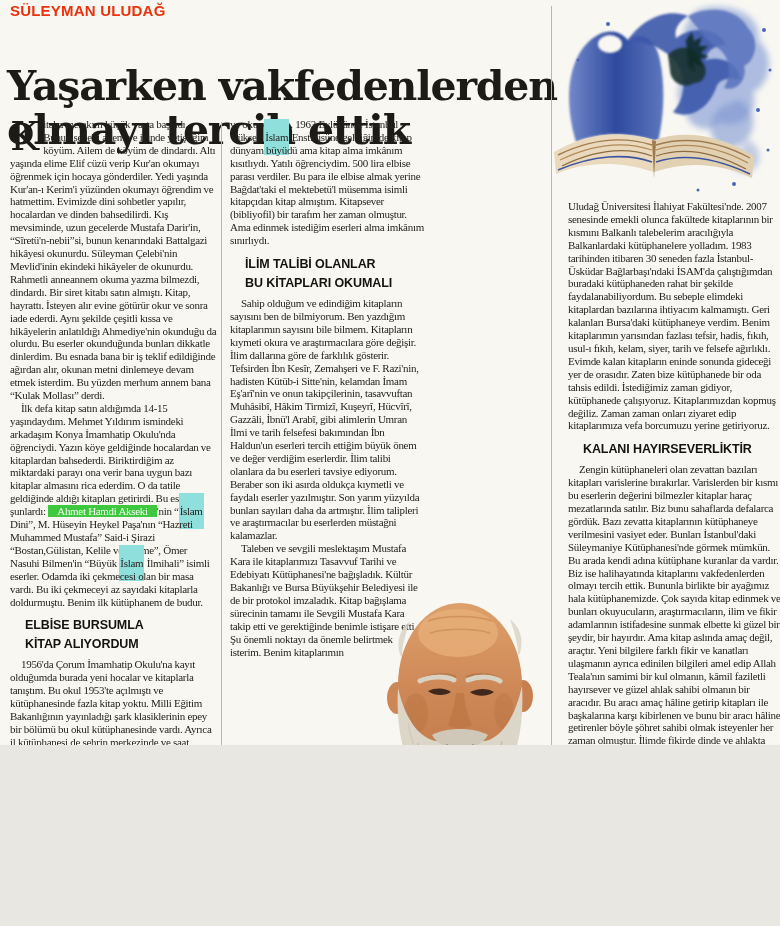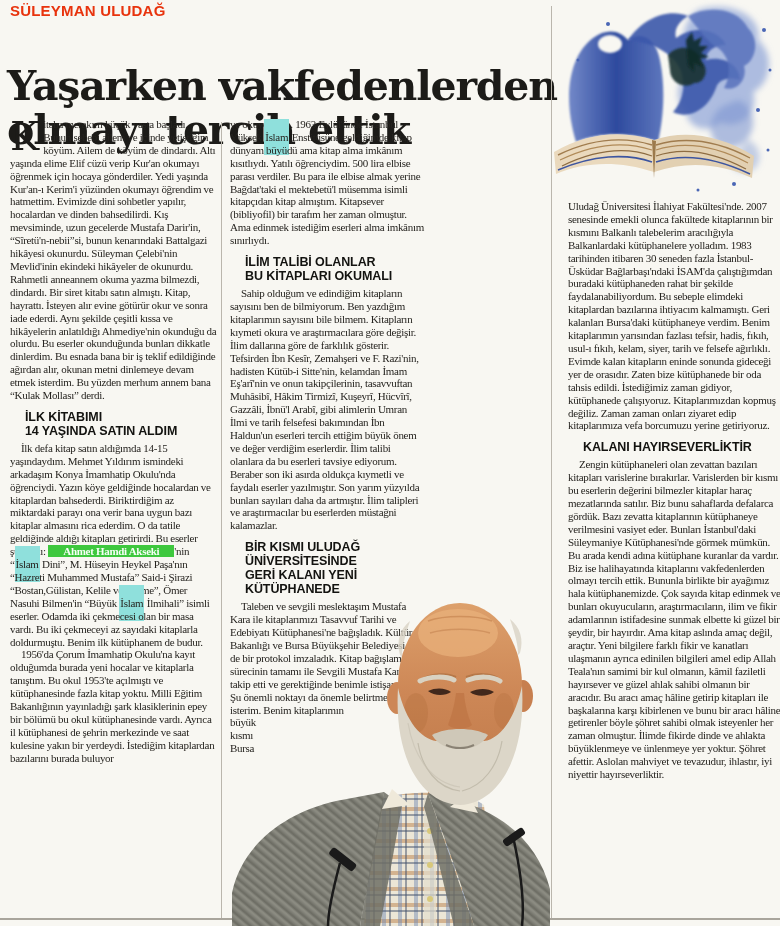--- a/index.html
+++ b/index.html
@@ -1,34 +1,34 @@
 <!DOCTYPE html>
 <html><head>
 <meta charset="utf-8">
 <style>
   html,body{margin:0;padding:0;background:#e9e7e1;}
-  .page{position:relative;width:780px;height:926px;background:#f8f7f2;overflow:hidden;
+  .page{position:relative;width:780px;height:745px;background:#f8f7f2;overflow:hidden;
         font-family:"Liberation Serif", serif;color:#262420;}
   .kicker{position:absolute;left:10px;top:2px;font-family:"Liberation Sans",sans-serif;
           font-weight:bold;font-size:15px;letter-spacing:.2px;color:#e8330d;}
   .headline{position:absolute;left:7px;top:24px;width:570px;font-family:"DejaVu Serif",serif;
             font-weight:600;font-size:41px;line-height:44px;letter-spacing:-1.2px;color:#1c1b18;margin-top:40px;}
   .col{position:absolute;top:118px;font-size:11px;line-height:12.9px;letter-spacing:-.3px;
        text-align:left;overflow:hidden;}
   .col p{margin:0;}
   .col p.indent{text-indent:11px;}
   #col1{left:10px;width:208px;height:802px;}
   #col2{left:230px;width:196px;height:802px;}
   #col3{left:568px;top:200px;width:216px;height:720px;}
   .sec-header{font-family:"Liberation Sans",sans-serif;font-weight:bold;font-size:12.5px;
-              line-height:14px;color:#131310;margin:8px 0 4px 15px;white-space:pre-line;
+              line-height:19px;color:#131310;margin:8px 0 4px 15px;white-space:pre-line;
               letter-spacing:-.1px;}
   .dropcap{float:left;font-family:"DejaVu Serif",serif;font-size:39px;line-height:33px;
            padding:2px 4px 0 0;color:#1c1b18;letter-spacing:0;}
-  .hl-green{background:#3ec83e;color:#f6fff6;padding:0 15px;font-weight:bold;}
+  .hl-green{background:#3ec83e;color:#f6fff6;padding:0 9px;}
   .hl-cyan{background:#8fe0dc;padding:12px 1px;}
   .tail{white-space:pre-line;}
   .vrule{position:absolute;width:1px;background:#bab6ad;}
   #vrule1{left:221px;top:122px;height:796px;}
   #vrule2{left:551px;top:6px;height:912px;}
   .bottom-rule{position:absolute;left:0;top:918px;width:780px;height:2px;background:#a9a59c;}
   .art{position:absolute;}
   #illustration{left:548px;top:0;width:232px;height:198px;}
   #photo{left:232px;top:593px;width:318px;height:333px;}
 </style>
@@ -39,37 +39,32 @@
 
   <div class="kicker">SÜLEYMAN ULUDAĞ</div>
   <h1 class="headline">Yaşarken vakfedenlerden olmayı tercih ettik</h1>
 
   <div class="vrule" id="vrule1"></div>
   <div class="vrule" id="vrule2"></div>
   <div class="bottom-rule"></div>
 
   <div class="col" id="col1">
     <p><span class="dropcap">K</span><span>itaba merakım küçük yaşta başladı. Bunun sebebi ailem ve içinde yetiştiğim köyüm. Ailem de köyüm de dindardı. Altı yaşında elime Elif cüzü verip Kur'an okumayı öğrenmek için hocaya gönderdiler. Yedi yaşında Kur'an-ı Kerim'i yüzünden okumayı öğrendim ve hatmettim. Evimizde dini sohbetler yapılır, hocalardan ve dinden bahsedilirdi. Kış mevsiminde, uzun gecelerde Mustafa Darir'in, “Sîretü'n-nebii”si, bunun kenarındaki Battalgazi hikâyesi okunurdu. Süleyman Çelebi'nin Mevlid'inin ekindeki hikâyeler de okunurdu. Rahmetli anneannem okuma yazma bilmezdi, dindardı. Bir siret kitabı satın almıştı. Kitap, hayrattı. İsteyen alır evine götürür okur ve sonra iade ederdi. Aynı şekilde çeşitli kıssa ve hikâyelerin anlatıldığı Ahmediye'nin okunduğu da olurdu. Bu eserler okunduğunda bunları dikkatle dinlerdim. Bu esnada bana bir iş teklif edildiğinde ağırdan alır, okunan metni dinlemeye devam etmek isterdim. Bu yüzden merhum annem bana “Kulak Mollası” derdi.</span></p>
-    <div class="sec-header">İLK KİTABIMI
-14 YAŞINDA SATIN ALDIM</div>
     <p class="indent"><span>İlk defa kitap satın aldığımda 14-15 yaşındaydım. Mehmet Yıldırım ismindeki arkadaşım Konya İmamhatip Okulu'nda öğrenciydi. Yazın köye geldiğinde hocalardan ve kitaplardan bahsederdi. Biriktirdiğim az miktardaki parayı ona verir bana uygun bazı kitaplar almasını rica ederdim. O da tatile geldiğinde aldığı kitapları getirirdi. Bu eserler şunlardı: </span><span class="hl-green">Ahmet Hamdi Akseki</span><span>'nin “</span><span class="hl-cyan">İslam</span><span> Dini”, M. Hüseyin Heykel Paşa'nın “Hazreti Muhammed Mustafa” Said-i Şirazi “Bostan,Gülistan, Kelile ve Dinme”, Ömer Nasuhi Bilmen'in “Büyük </span><span class="hl-cyan">İslam</span><span> İlmihali” isimli eserler. Odamda iki çekmecesi olan bir masa vardı. Bu iki çekmeceyi az sayıdaki kitaplarla doldurmuştu. Benim ilk kütüphanem de budur.</span></p>
+    <div class="sec-header">ELBİSE BURSUMLA
+KİTAP ALIYORDUM</div>
     <p class="indent">1956'da Çorum İmamhatip Okulu'na kayıt olduğumda burada yeni hocalar ve kitaplarla tanıştım. Bu okul 1953'te açılmıştı ve kütüphanesinde fazla kitap yoktu. Milli Eğitim Bakanlığının yayınladığı şark klasiklerinin epey bir bölümü bu okul kütüphanesinde vardı. Ayrıca il kütüphanesi de şehrin merkezinde ve saat kulesine yakın bir yerdeydi. İstediğim kitaplardan bazılarını burada buluyor</p>
   </div>
 
   <div class="col" id="col2">
     <p><span>ve okuyordum. 1963 Eylül'ünde İstanbul Yüksek </span><span class="hl-cyan">İslam</span><span> Enstitüsüne geldiğimde kitap dünyam büyüdü ama kitap alma imkânım kısıtlıydı. Yatılı öğrenciydim. 500 lira elbise parası verdiler. Bu para ile elbise almak yerine Bağdat'taki el mektebetü'l müsemma isimli kitapçıdan kitap almıştım. Kitapsever (bibliyofil) bir tarafım her zaman olmuştur. Ama edinmek istediğim eserleri alma imkânım sınırlıydı.</span></p>
     <div class="sec-header">İLİM TALİBİ OLANLAR
 BU KİTAPLARI OKUMALI</div>
     <p class="indent">Sahip olduğum ve edindiğim kitapların sayısını ben de bilmiyorum. Ben yazdığım kitaplarımın sayısını bile bilmem. Kitapların kıymeti okura ve araştırmacılara göre değişir. İlim dallarına göre de farklılık gösterir. Tefsirden İbn Kesîr, Zemahşeri ve F. Razi'nin, hadisten Kütüb-i Sitte'nin, kelamdan İmam Eş'arî'nin ve onun takipçilerinin, tasavvuftan Muhâsibî, Hâkim Tirmizî, Kuşeyrî, Hücvîrî, Gazzâli, İbnü'l Arabî, gibi alimlerin Umran İlmi ve tarih felsefesi bakımından İbn Haldun'un eserleri tercih ettiğim büyük önem ve değer verdiğim eserlerdir. İlim talibi olanlara da bu eserleri tavsiye ediyorum. Beraber son iki asırda oldukça kıymetli ve faydalı eserler yazılmıştır. Son yarım yüzyılda bunları sayıları daha da artmıştır. İlim talipleri ve araştırmacılar bu eserlerden müstağni kalamazlar.</p>
-    <div class="sec-header">BİR KISMI ULUDAĞ ÜNİVERSİTESİNDE
-GERİ KALANI YENİ KÜTÜPHANEDE</div>
     <p class="indent">Taleben ve sevgili meslektaşım Mustafa Kara ile kitaplarımızı Tasavvuf Tarihi ve Edebiyatı Kütüphanesi'ne bağışladık. Kültür Bakanlığı ve Bursa Büyükşehir Belediyesi ile de bir protokol imzaladık. Kitap bağışlama sürecinin tamamı ile Sevgili Mustafa Kara takip etti ve gerektiğinde benimle istişare etti. Şu önemli noktayı da önemle belirtmek isterim. Benim kitaplarımın</p>
-    <div class="tail">büyük
-kısmı
-Bursa</div>
   </div>
 
   <div class="col" id="col3">
     <p>Uludağ Üniversitesi İlahiyat Fakültesi'nde. 2007 senesinde emekli olunca fakültede kitaplarının bir kısmını Balkanlı talebelerim aracılığıyla Balkanlardaki kütüphanelere yolladım. 1983 tarihinden itibaren 30 seneden fazla İstanbul-Üsküdar Bağlarbaşı'ndaki İSAM'da çalıştığımdan buradaki kütüphaneden rahat bir şekilde faydalanabiliyordum. Bu sebeple elimdeki kitaplardan bazılarına ihtiyacım kalmamıştı. Geri kalanları Bursa'daki kütüphaneye verdim. Benim kitaplarımın yarısından fazlası tefsir, hadis, fıkıh, usul-ı fıkıh, kelam, siyer, tarih ve felsefe ağırlıklı. Evimde kalan kitapların eninde sonunda gideceği yer de orasıdır. Zaten bize kütüphanede bir oda tahsis edildi. İstediğimiz zaman gidiyor, kütüphanede çalışıyoruz. Kitaplarımızdan kopmuş değiliz. Zaman zaman onları ziyaret edip kitaplarımıza vefa borcumuzu yerine getiriyoruz.</p>
     <div class="sec-header">KALANI HAYIRSEVERLİKTİR</div>
     <p class="indent">Zengin kütüphaneleri olan zevattan bazıları kitapları varislerine bırakırlar. Varislerden bir kısmı bu eserlerin değerini bilmezler kitaplar haraç mezatlarında satılır. Biz bunu sahaflarda defalarca gördük. Bazı zevatta kitaplarının kütüphaneye verilmesini vasiyet eder. Bunları İstanbul'daki Süleymaniye Kütüphanesi'nde görmek mümkün. Bu arada kendi adına kütüphane kuranlar da vardır. Biz ise halihayatında kitaplarını vakfedenlerden olmayı tercih ettik. Bununla birlikte bir ayağımız hala kütüphanemizde. Çok sayıda kitap edinmek ve bunları okuyucuların, araştırmacıların, ilim ve fikir adamlarının istifadesine sunmak elbette ki güzel bir şeydir, bir hayırdır. Ama kitap aslında amaç değil, araçtır. Yeni bilgilere farklı fikir ve kanatları ulaşmanın ayrıca edinilen bilgileri amel edip Allah Teala'nın samimi bir kul olmanın, kâmil faziletli hayırsever ve güzel ahlak sahibi olmanın bir aracıdır. Bu aracı amaç hâline getirip kitapları ile başkalarına karşı kibirlenen ve bunu bir aracı hâline getirenler böyle şöhret sahibi olmak isteyenler her zaman olmuştur. İlimde fikirde dinde ve ahlakta büyüklenmeye ve ünlenmeye yer yoktur. Şöhret afettir. Aslolan mahviyet ve tevazudur, ihlastır, iyi niyettir hayırseverliktir.</p>
   </div>
 
   <div class="art" id="illustration">
     <svg viewBox="0 0 232 198" width="232" height="198">

